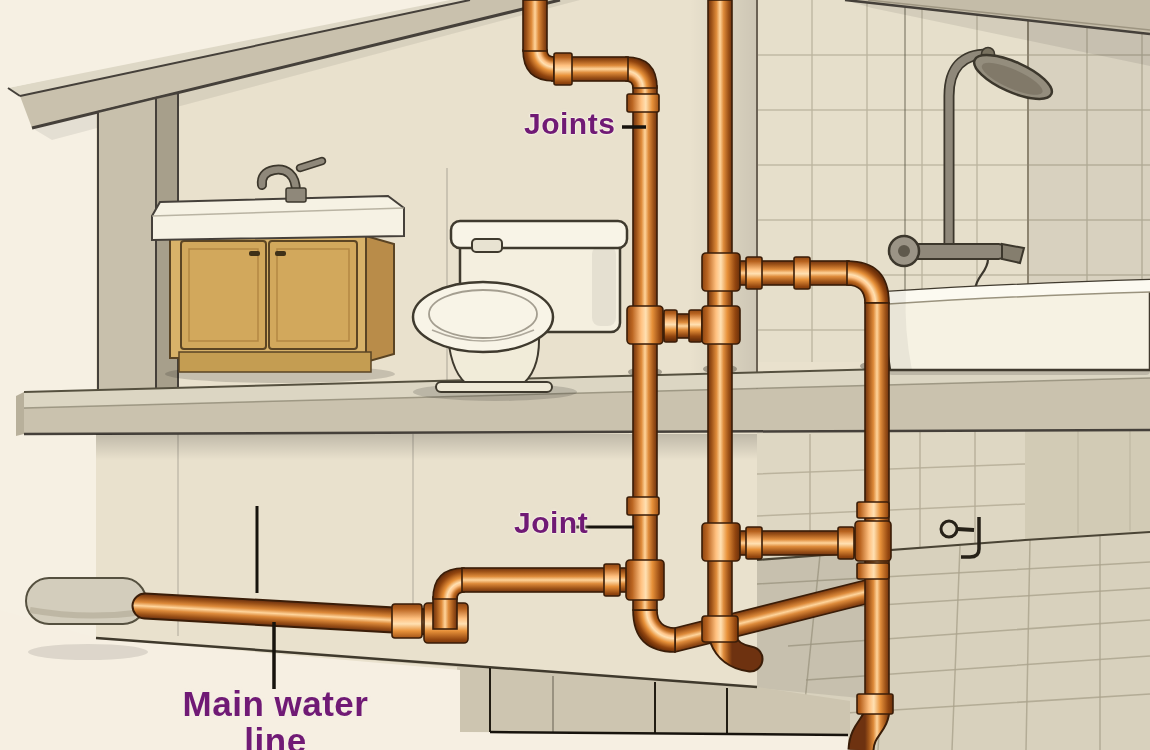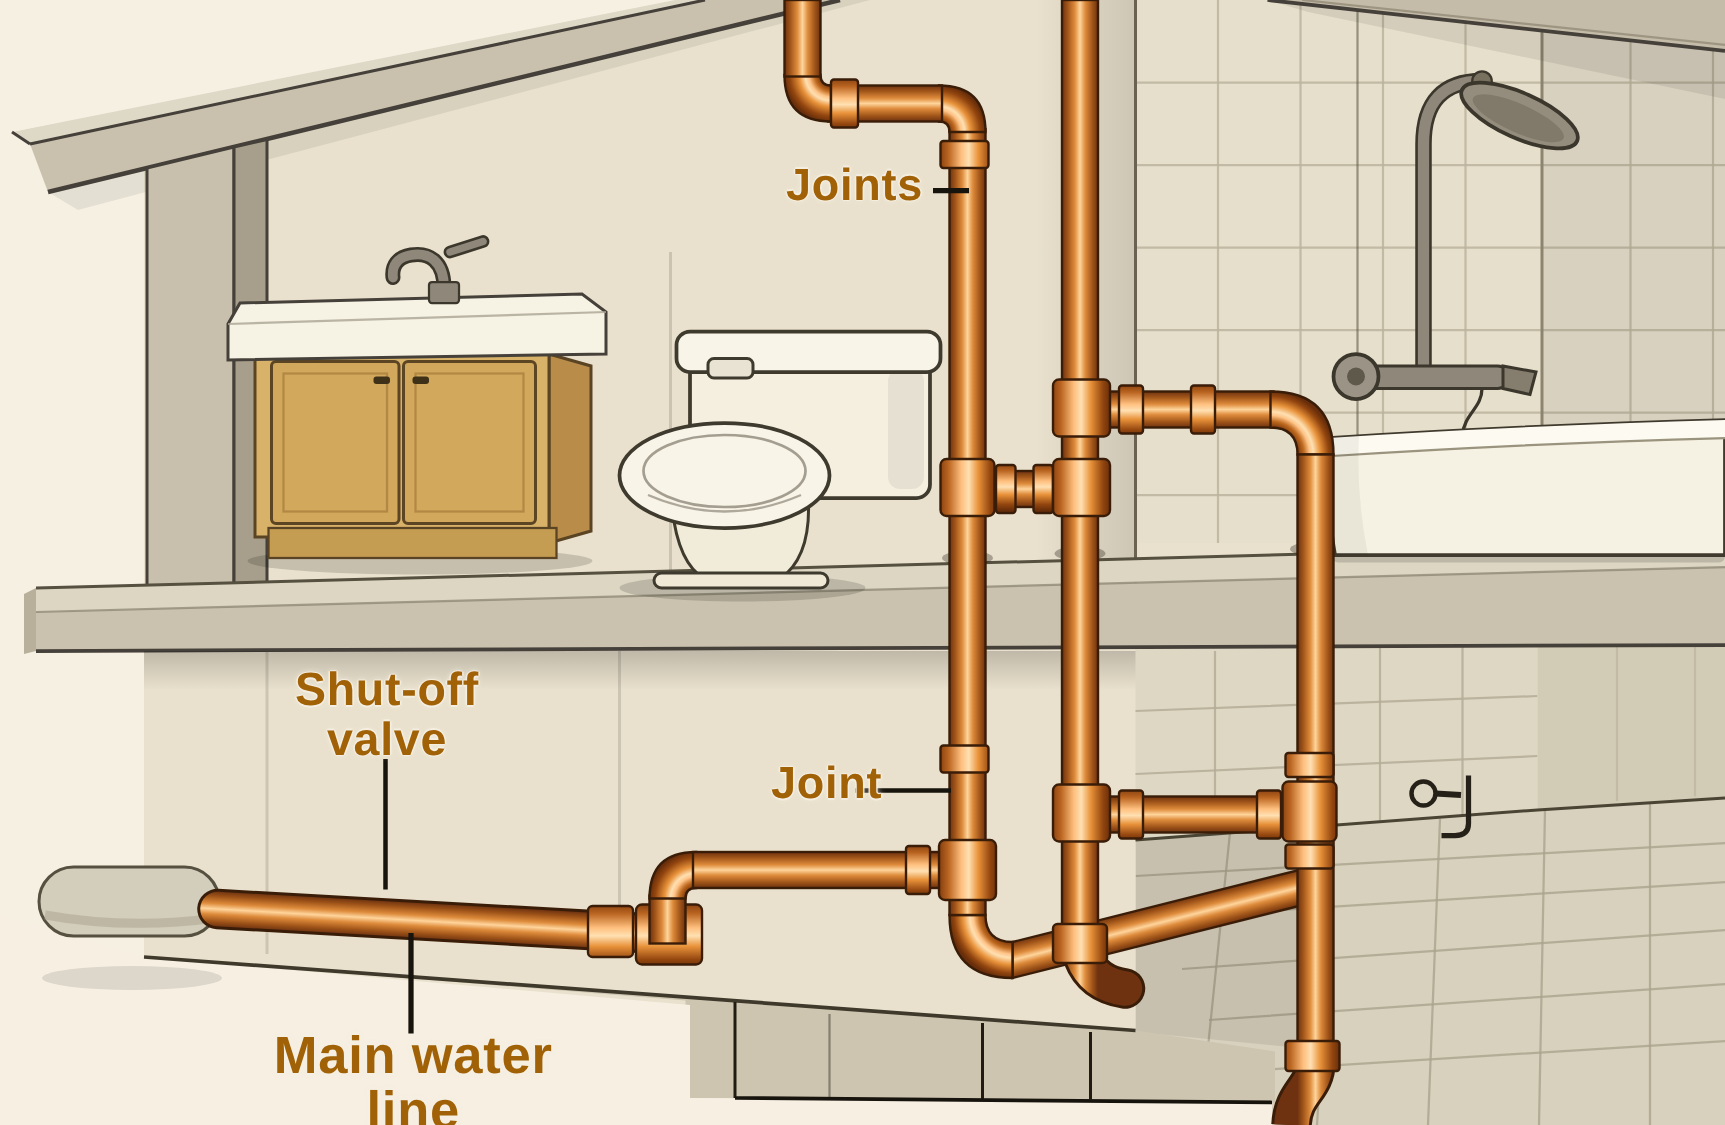--- a/index.html
+++ b/index.html
@@ -1,19 +1,19 @@
 <!DOCTYPE html>
 <html><head>
 <meta charset="utf-8">
 <style>
   html,body{margin:0;padding:0;background:#ddd;}
   #stage{position:relative;width:1150px;height:750px;overflow:hidden;background:#f2ebdc;
          font-family:"Liberation Sans","DejaVu Sans",sans-serif;}
   #scene{position:absolute;left:0;top:0;}
-  .lbl{position:absolute;font-weight:bold;color:#a16207;letter-spacing:.5px;line-height:1.05;
+  .lbl{position:absolute;font-weight:bold;color:#701a75;letter-spacing:.5px;line-height:1.05;
        text-shadow:0 1px 0 rgba(246,240,227,.85),0 -1px 0 rgba(246,240,227,.85),
                    1px 0 0 rgba(246,240,227,.85),-1px 0 0 rgba(246,240,227,.85),0 0 4px rgba(246,240,227,.9);}
   #joints-label{left:524px;top:108px;font-size:30px;}
   #joint-label{left:484px;top:507px;font-size:30px;margin-left:30px;}
   #shutoff-label{left:168px;top:444px;width:180px;text-align:center;font-size:31px;}
   #main-label{left:158px;top:686px;width:235px;text-align:center;font-size:35px;}
 </style>
 </head>
 <body>
 
@@ -311,15 +311,14 @@
 <g stroke="#17130d" fill="none">
   <path d="M622,127 L646,127" stroke-width="3.5"></path>
   <path d="M570,527 L634,527" stroke-width="3"></path>
   <path d="M257,506 L257,593" stroke-width="3"></path>
   <path d="M274,622 L274,689" stroke-width="3.5"></path>
 </g>
 </svg>
 
 <div class="lbl" id="joints-label">Joints</div>
 <div class="lbl" id="joint-label">Joint</div>
-<div class="lbl" id="shutoff-label">Shut-off valve</div>
 <div class="lbl" id="main-label">Main water line</div>
 </div>
 
 </body></html>

